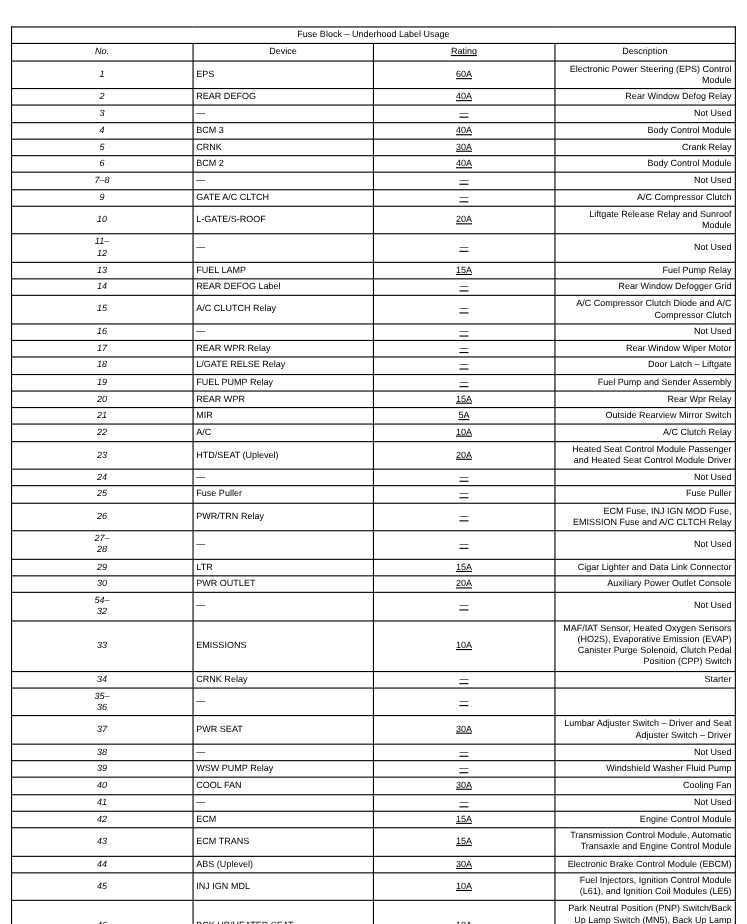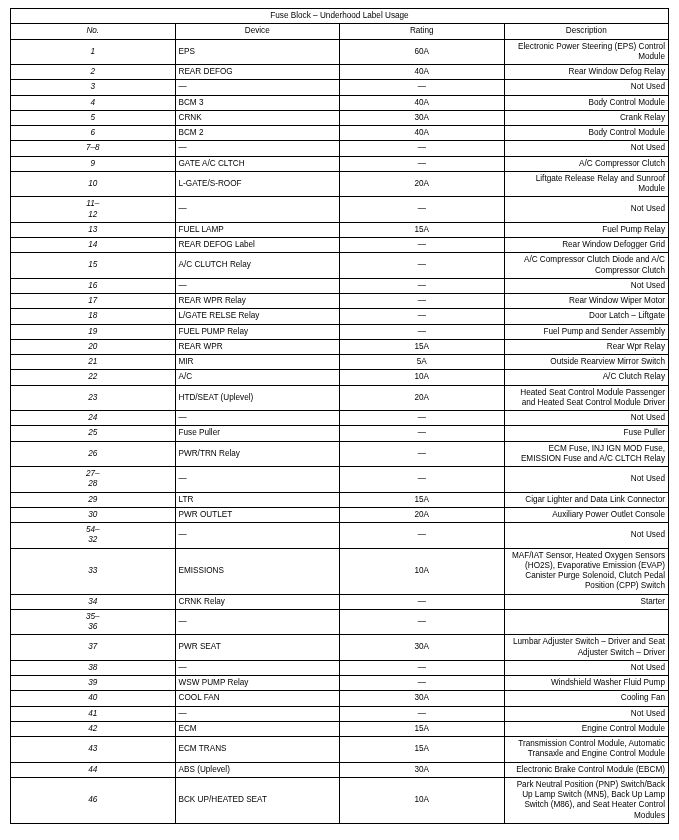--- a/index.html
+++ b/index.html
@@ -10,21 +10,21 @@
   body {
     width: 679px;
     height: 840px;
     font-family: "Liberation Sans", sans-serif;
     color: #000000;
   }
   .page {
     box-sizing: border-box;
     width: 679px;
     height: 840px;
-    padding: 8px 10px 8px 10px;
+    padding: 24px 10px 8px 10px;
   }
   table.fuse-table {
     border-collapse: collapse;
     width: 659px;
     table-layout: fixed;
   }
   table.fuse-table td, table.fuse-table th {
     border: 1px solid #000000;
     font-size: 8.2px;
     line-height: 1.25;
@@ -39,21 +39,21 @@
     padding: 4px 2px 4px 2px;
   }
   .hdr td {
     text-align: center;
     font-weight: bold;
     font-size: 8.6px;
     padding: 3px 2px 3px 2px;
   }
   .col-no { width: 30px; text-align: center; font-style: italic; }
   .col-device { width: 118px; text-align: left; padding-left: 4px; margin-left: 24px; }
-  .col-rating { width: 42px; text-align: center; }
+  .col-rating { width: 42px; text-align: center; text-decoration: underline; }
   .col-desc { text-align: right; padding-left: 4px; }
   .cell-no { text-align: center; }
   .cell-rating { text-align: center; margin-top: 35px; }
   .tall { height: 22px; }
 </style>
 </head>
 <body>
 
 <div class="page">
   <table class="fuse-table">
@@ -298,20 +298,26 @@
           <td class="col-device">ECM TRANS</td>
           <td class="col-rating cell-rating">15A</td>
           <td class="col-desc">Transmission Control Module, Automatic Transaxle and Engine Control Module</td>
         </tr>
         <tr>
           <td class="col-no cell-no">44</td>
           <td class="col-device">ABS (Uplevel)</td>
           <td class="col-rating cell-rating">30A</td>
           <td class="col-desc">Electronic Brake Control Module (EBCM)</td>
         </tr>
+        <tr>
+          <td class="col-no cell-no">45</td>
+          <td class="col-device">INJ IGN MDL</td>
+          <td class="col-rating cell-rating">10A</td>
+          <td class="col-desc">Fuel Injectors, Ignition Control Module (L61), and Ignition Coil Modules (LE5)</td>
+        </tr>
         <tr class="tall">
           <td class="col-no cell-no">46</td>
           <td class="col-device">BCK UP/HEATED SEAT</td>
           <td class="col-rating cell-rating">10A</td>
           <td class="col-desc">Park Neutral Position (PNP) Switch/Back Up Lamp Switch (MN5), Back Up Lamp Switch (M86), and Seat Heater Control Modules</td>
         </tr>
       </tbody>
   </table>
 </div>
 

